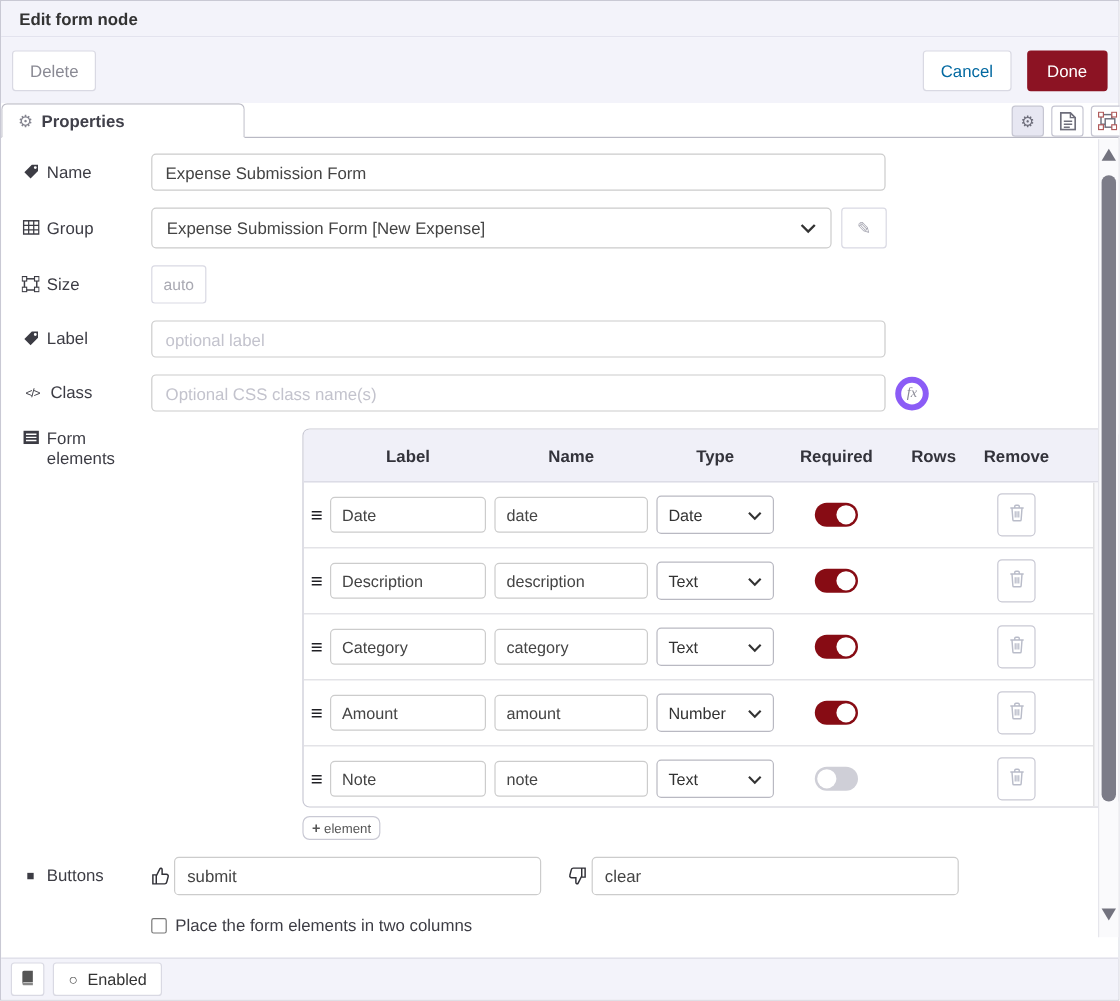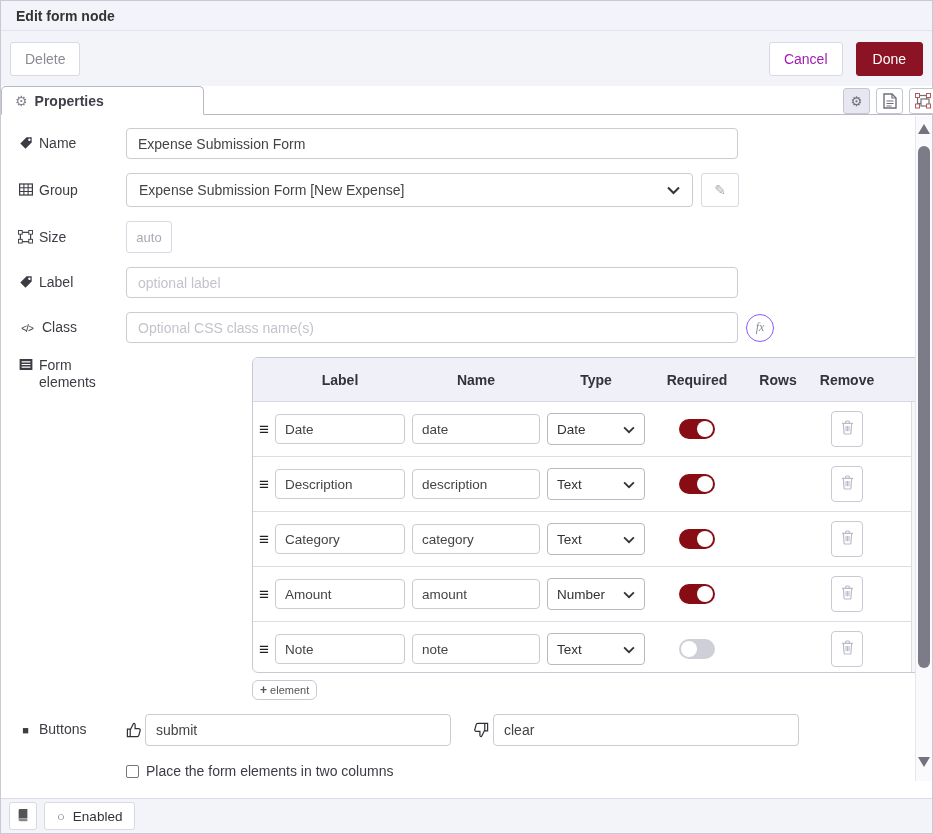--- a/index.html
+++ b/index.html
@@ -19,21 +19,21 @@
   }
 
   
   .btn-bar { height:55px; background:#f3f3fa; display:flex; align-items:center; padding:0 9px; }
   .btn {
     height:34px; padding:0 14px; background:#fff; border:1px solid #d9d9e3;
     border-radius:3px; font-size:14px; color:#8a8a94; cursor:pointer;
     font-family:"Liberation Sans", sans-serif;
   }
   .spacer { flex:1; }
-  .btn-cancel { margin-right:13px; color:#a21caf; }
+  .btn-cancel { margin-right:13px; color:#0369a1; }
   .btn-done { background:#8C1323; border-color:#8C1323; color:#fff; padding:0 16px; }
 
   
   .tab-bar { position:relative; height:29px; background:#fff; border-bottom:1px solid #b9b9c4; }
   .tab {
     position:absolute; left:0; bottom:-1px; width:203px; height:29px;
     background:#fff; border:1px solid #b9b9c4; border-bottom:1px solid #fff;
     border-radius:5px 5px 0 0; display:flex; align-items:center; gap:7px;
     padding-left:13px; font-size:14px; font-weight:bold; color:#40404a;
   }
@@ -65,21 +65,21 @@
 
   .select-box {
     width:567px; height:34px; border:1px solid #ccc; border-radius:4px; background:#fff;
     display:flex; align-items:center; justify-content:space-between; padding:0 12px;
     font-size:14px; color:#444; cursor:pointer;
   }
   .edit-btn { width:38px; height:34px; margin-left:8px; background:#fff; border:1px solid #d9d9e3;
     border-radius:3px; color:#a7a7b2; font-size:14px; cursor:pointer; }
   .size-btn { width:46px; height:32px; background:#fff; border:1px solid #d9d9e3; border-radius:3px;
     color:#a9a9b2; font-size:13px; cursor:pointer; font-family:"Liberation Sans", sans-serif; }
-  .fx-btn { width:28px; height:28px; margin-left:8px; border-radius:50%; border:1px solid #8b5cf6;
+  .fx-btn { width:28px; height:28px; margin-left:8px; border-radius:50%; border:5px solid #8b5cf6;
     background:#fff; color:#8a8a96; font-style:italic; font-size:12px; cursor:pointer;
     display:flex; align-items:center; justify-content:center; font-family:"Liberation Serif", serif; }
 
   
   .elements-table { width:680px; border:1px solid #c9c9d4; border-radius:6px; overflow:hidden; background:#fff; }
   .el-header { height:44px; background:#f0f0f8; border-bottom:1px solid #d7d7e2;
     display:flex; align-items:center; font-size:14px; font-weight:bold; color:#33333b; }
   .hc { text-align:center; }
   .h-sp { width:22px; } .h-label { width:130px; } .h-name { width:128px; margin-left:7px; }
   .h-type { width:98px; margin-left:7px; } .h-req { width:104px; } .h-rows { width:58px; } .h-rem { width:80px; }

